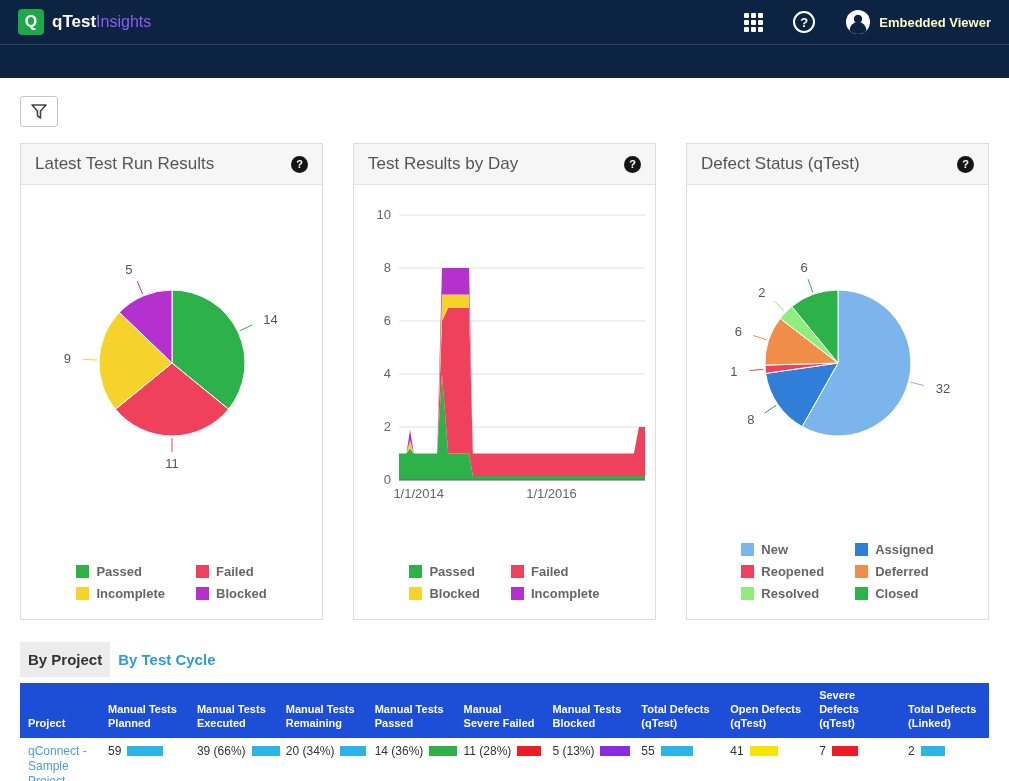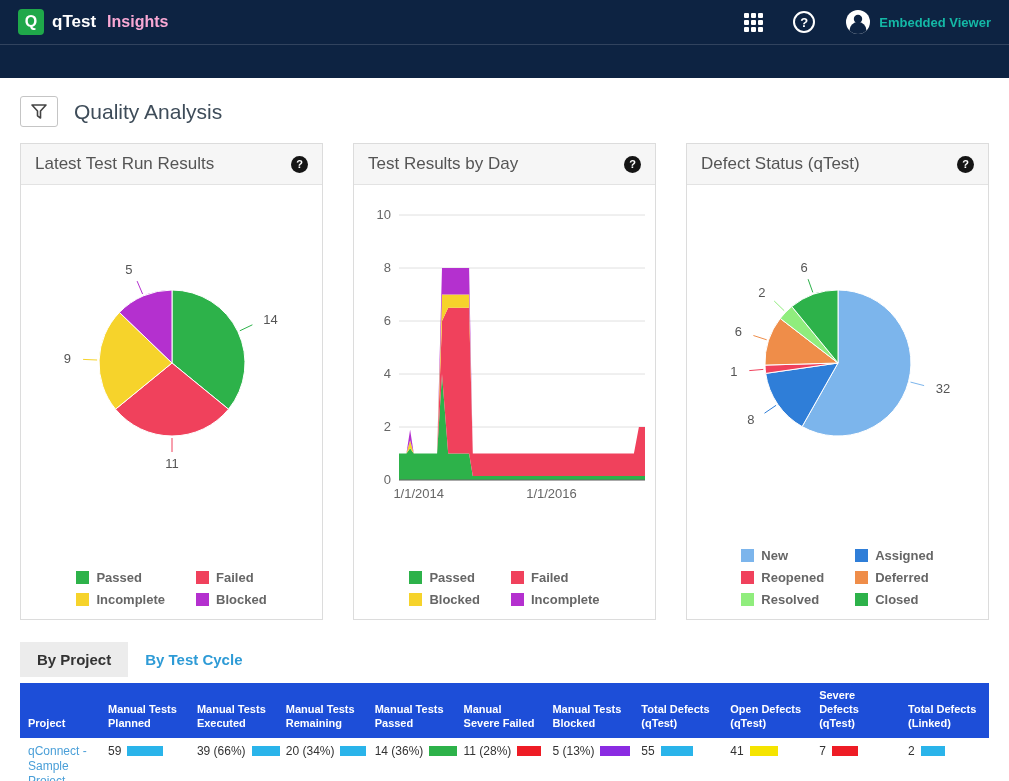--- a/index.html
+++ b/index.html
@@ -3,52 +3,52 @@
 <meta charset="utf-8">
 <style>
   *{box-sizing:border-box;margin:0;padding:0}
   html,body{width:1009px;height:781px;overflow:hidden;background:#fff;
     font-family:"Liberation Sans",sans-serif;}
   
   .navbar{height:44px;background:#0d2342;display:flex;align-items:center;padding:0 18px;}
   .logo-square{width:26px;height:26px;background:#1fa84a;border-radius:4px;color:#fff;
     font-weight:bold;font-size:16px;display:flex;align-items:center;justify-content:center;}
   .brand{color:#fff;font-weight:bold;font-size:17px;margin-left:8px;text-align:center;}
-  .product{color:#f9a8d4;font-size:16px;margin-left:11px;font-weight:bold;}
+  .product{color:#8b5cf6;font-size:16px;margin-left:0;}
   .nav-right{margin-left:auto;display:flex;align-items:center;gap:30px;}
   .grid-icon{display:grid;grid-template-columns:repeat(3,5px);gap:2px;cursor:pointer;}
   .grid-icon span{width:5px;height:5px;background:#fff;border-radius:1px;}
   .help-circle{width:22px;height:22px;border:2px solid #fff;border-radius:50%;color:#fff;
     font-size:13px;font-weight:bold;display:flex;align-items:center;justify-content:center;cursor:pointer;}
   .user-wrap{display:flex;align-items:center;gap:8px;cursor:pointer;}
-  .user-label{color:#14b8a6;font-size:13px;font-weight:bold;}
+  .user-label{color:#fef9c3;font-size:13px;font-weight:bold;}
   .subnav{height:34px;background:#0d2342;border-top:1px solid rgba(255,255,255,.15);}
   
   .content{padding:14px 20px 0;}
   .page-head{display:flex;align-items:center;gap:16px;margin:4px 0 16px;}
   .filter-btn{width:38px;height:31px;background:#fff;border:1px solid #c5c5c5;border-radius:3px;
     display:flex;align-items:center;justify-content:center;cursor:pointer;}
   .page-title{font-size:21px;color:#3e4c59;font-weight:normal;}
   
   .cards{display:flex;gap:30px;}
   .card{flex:1;border:1px solid #dcdcdc;background:#fff;height:477px;display:flex;flex-direction:column;}
   .card-header{background:#f6f6f6;border-bottom:1px solid #e3e3e3;padding:10px 14px;
     display:flex;align-items:center;justify-content:space-between;}
   .card-title{font-size:17px;color:#555;}
   .card-help{width:17px;height:17px;background:#151515;border-radius:50%;color:#fff;font-size:11px;
     font-weight:bold;display:flex;align-items:center;justify-content:center;cursor:pointer;flex:none;}
   .chart-svg{display:block;margin:0 auto;}
-  .legend{margin:auto auto 12px;display:grid;grid-template-columns:auto auto;gap:7px 31px;}
+  .legend{margin:auto auto 18px;display:grid;grid-template-columns:auto auto;gap:7px 31px;}
   .legend-item{display:flex;align-items:center;gap:7px;font-size:13px;font-weight:bold;color:#666;cursor:pointer;}
   .legend-swatch{width:13px;height:13px;flex:none;}
   .pie-label{font-size:13px;fill:#555;}
   .axis-label{font-size:13px;fill:#666;}
   
   .tabs{display:flex;margin-top:22px;}
-  .tab{padding:9px 17px;font-size:15px;font-weight:bold;color:#2e9bd6;cursor:pointer;}
+  .tab{padding:9px 8px;font-size:15px;font-weight:bold;color:#2e9bd6;cursor:pointer;}
   .tab.active{background:#ececec;color:#333;}
   
   .data-table{width:100%;border-collapse:collapse;table-layout:fixed;margin-top:6px;}
   .data-table th:first-child{width:80px;}
   .data-table thead th{background:#1d4ed8;color:#fff;font-size:11px;text-align:left;
     vertical-align:bottom;padding:6px 8px 8px;font-weight:bold;line-height:1.25;}
   .data-table td{font-size:12px;color:#333;padding:6px 4px 6px 8px;vertical-align:top;
     border-bottom:1px solid #ededed;}
   td.project{color:#4a9fd8;cursor:pointer;line-height:1.25;}
   td.metric{white-space:nowrap;}
@@ -91,21 +91,20 @@
 <div class="subnav"></div>
 
 <div class="content">
 
   <div class="page-head">
     <div class="filter-btn">
       <svg width="16" height="15" viewBox="0 0 16 15">
         <path d="M1 1 h14 l-5.5 6 v7 l-3 -2.2 v-4.8 Z" fill="none" stroke="#444" stroke-width="1.6" stroke-linejoin="round"></path>
       </svg>
     </div>
-    <h1 class="page-title">Quality Analysis</h1>
   </div>
 
   <div class="cards">
 
     <div class="card">
       <div class="card-header">
         <span class="card-title">Latest Test Run Results</span>
         <span class="card-help">?</span>
       </div>
       <svg class="chart-svg" width="300" height="340">

